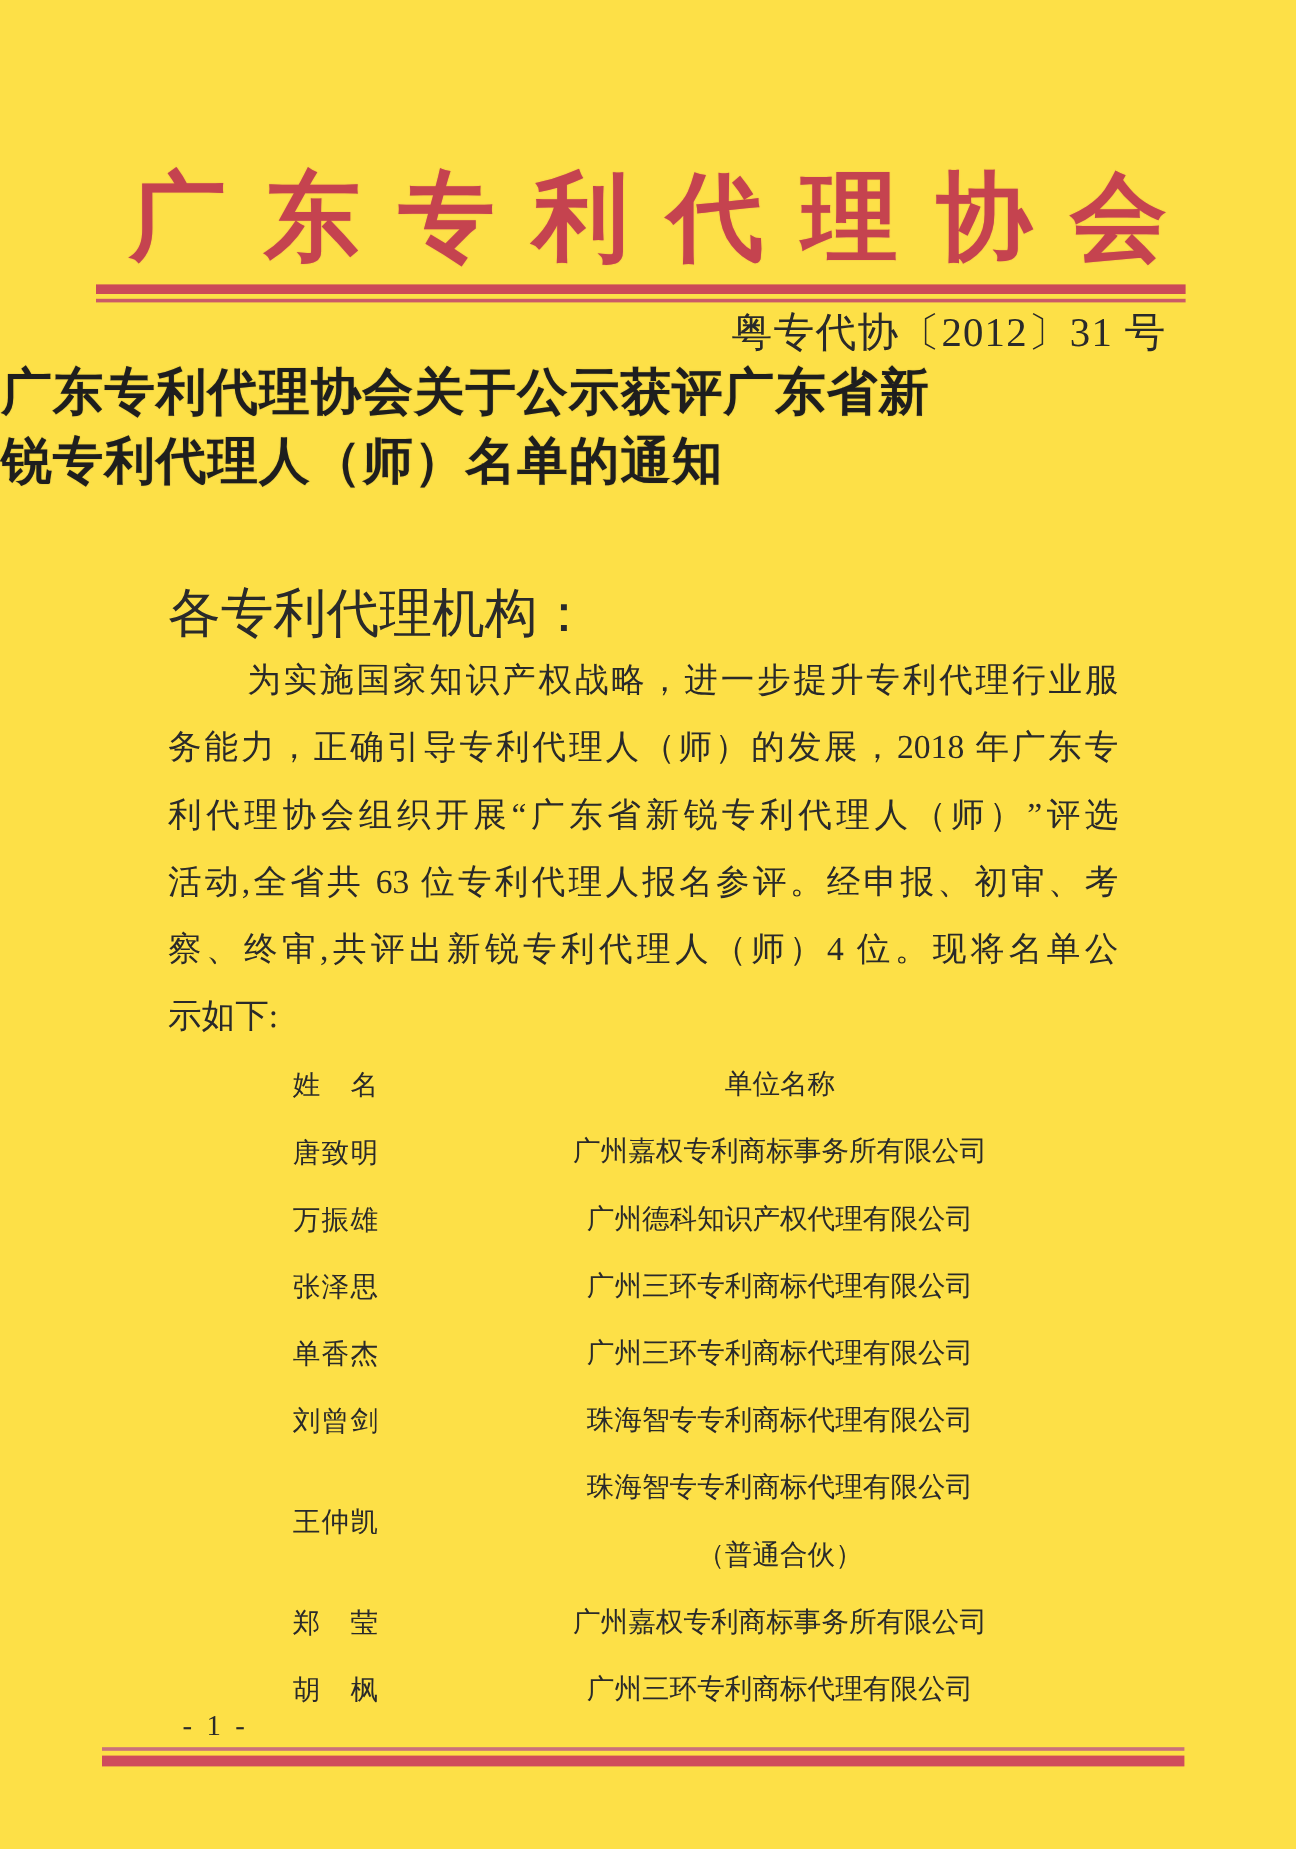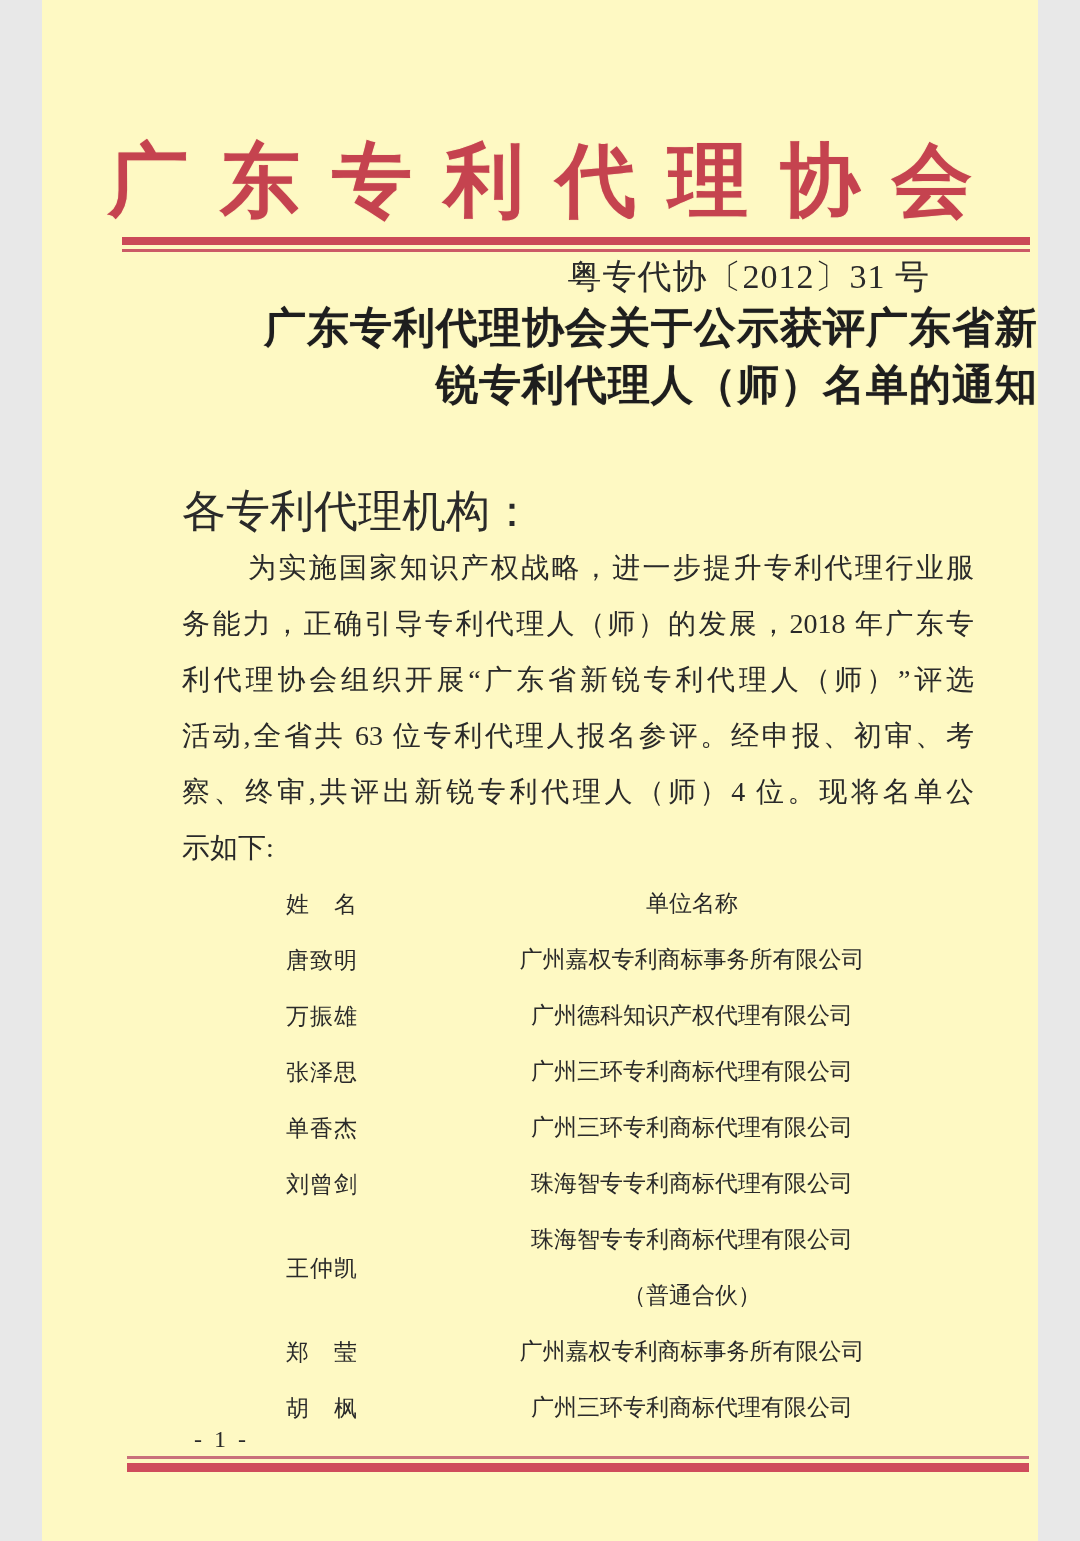--- a/index.html
+++ b/index.html
@@ -1,22 +1,22 @@
 <!DOCTYPE html>
 <html><head>
 <meta charset="utf-8">
 <style>
   * { margin: 0; padding: 0; box-sizing: border-box; }
   html, body { background: #e8e8e8; }
   .page {
     position: relative;
-    width: 996px;
+    width: 1080px;
     height: 1541px;
     margin: 0 auto;
-    background: #fef9c3;
+    background: #fde047;
     overflow: hidden;
     font-family: "Liberation Serif", "DejaVu Serif", serif;
     color: #2e2e2e;
   }
 
   
   .letterhead-title {
     position: absolute;
     top: 128px; left: 0; right: 0;
     text-align: center;
@@ -42,22 +42,22 @@
     position: absolute;
     top: 254px; right: 108px;
     font-size: 34px;
     letter-spacing: 1px;
     color: #2a2a2a;
   }
 
   
   .notice-title {
     position: absolute;
-    top: 300px; left: 14px; right: 0;
-    text-align: right;
+    top: 300px; left: 1px; right: 0;
+    text-align: left;
     font-size: 42px;
     line-height: 57px;
     font-weight: 700;
     color: #1e1e1e;
     letter-spacing: 1px;
     text-shadow: 0 0 1px rgba(0,0,0,0.35);
   }
 
   
   .salutation {

